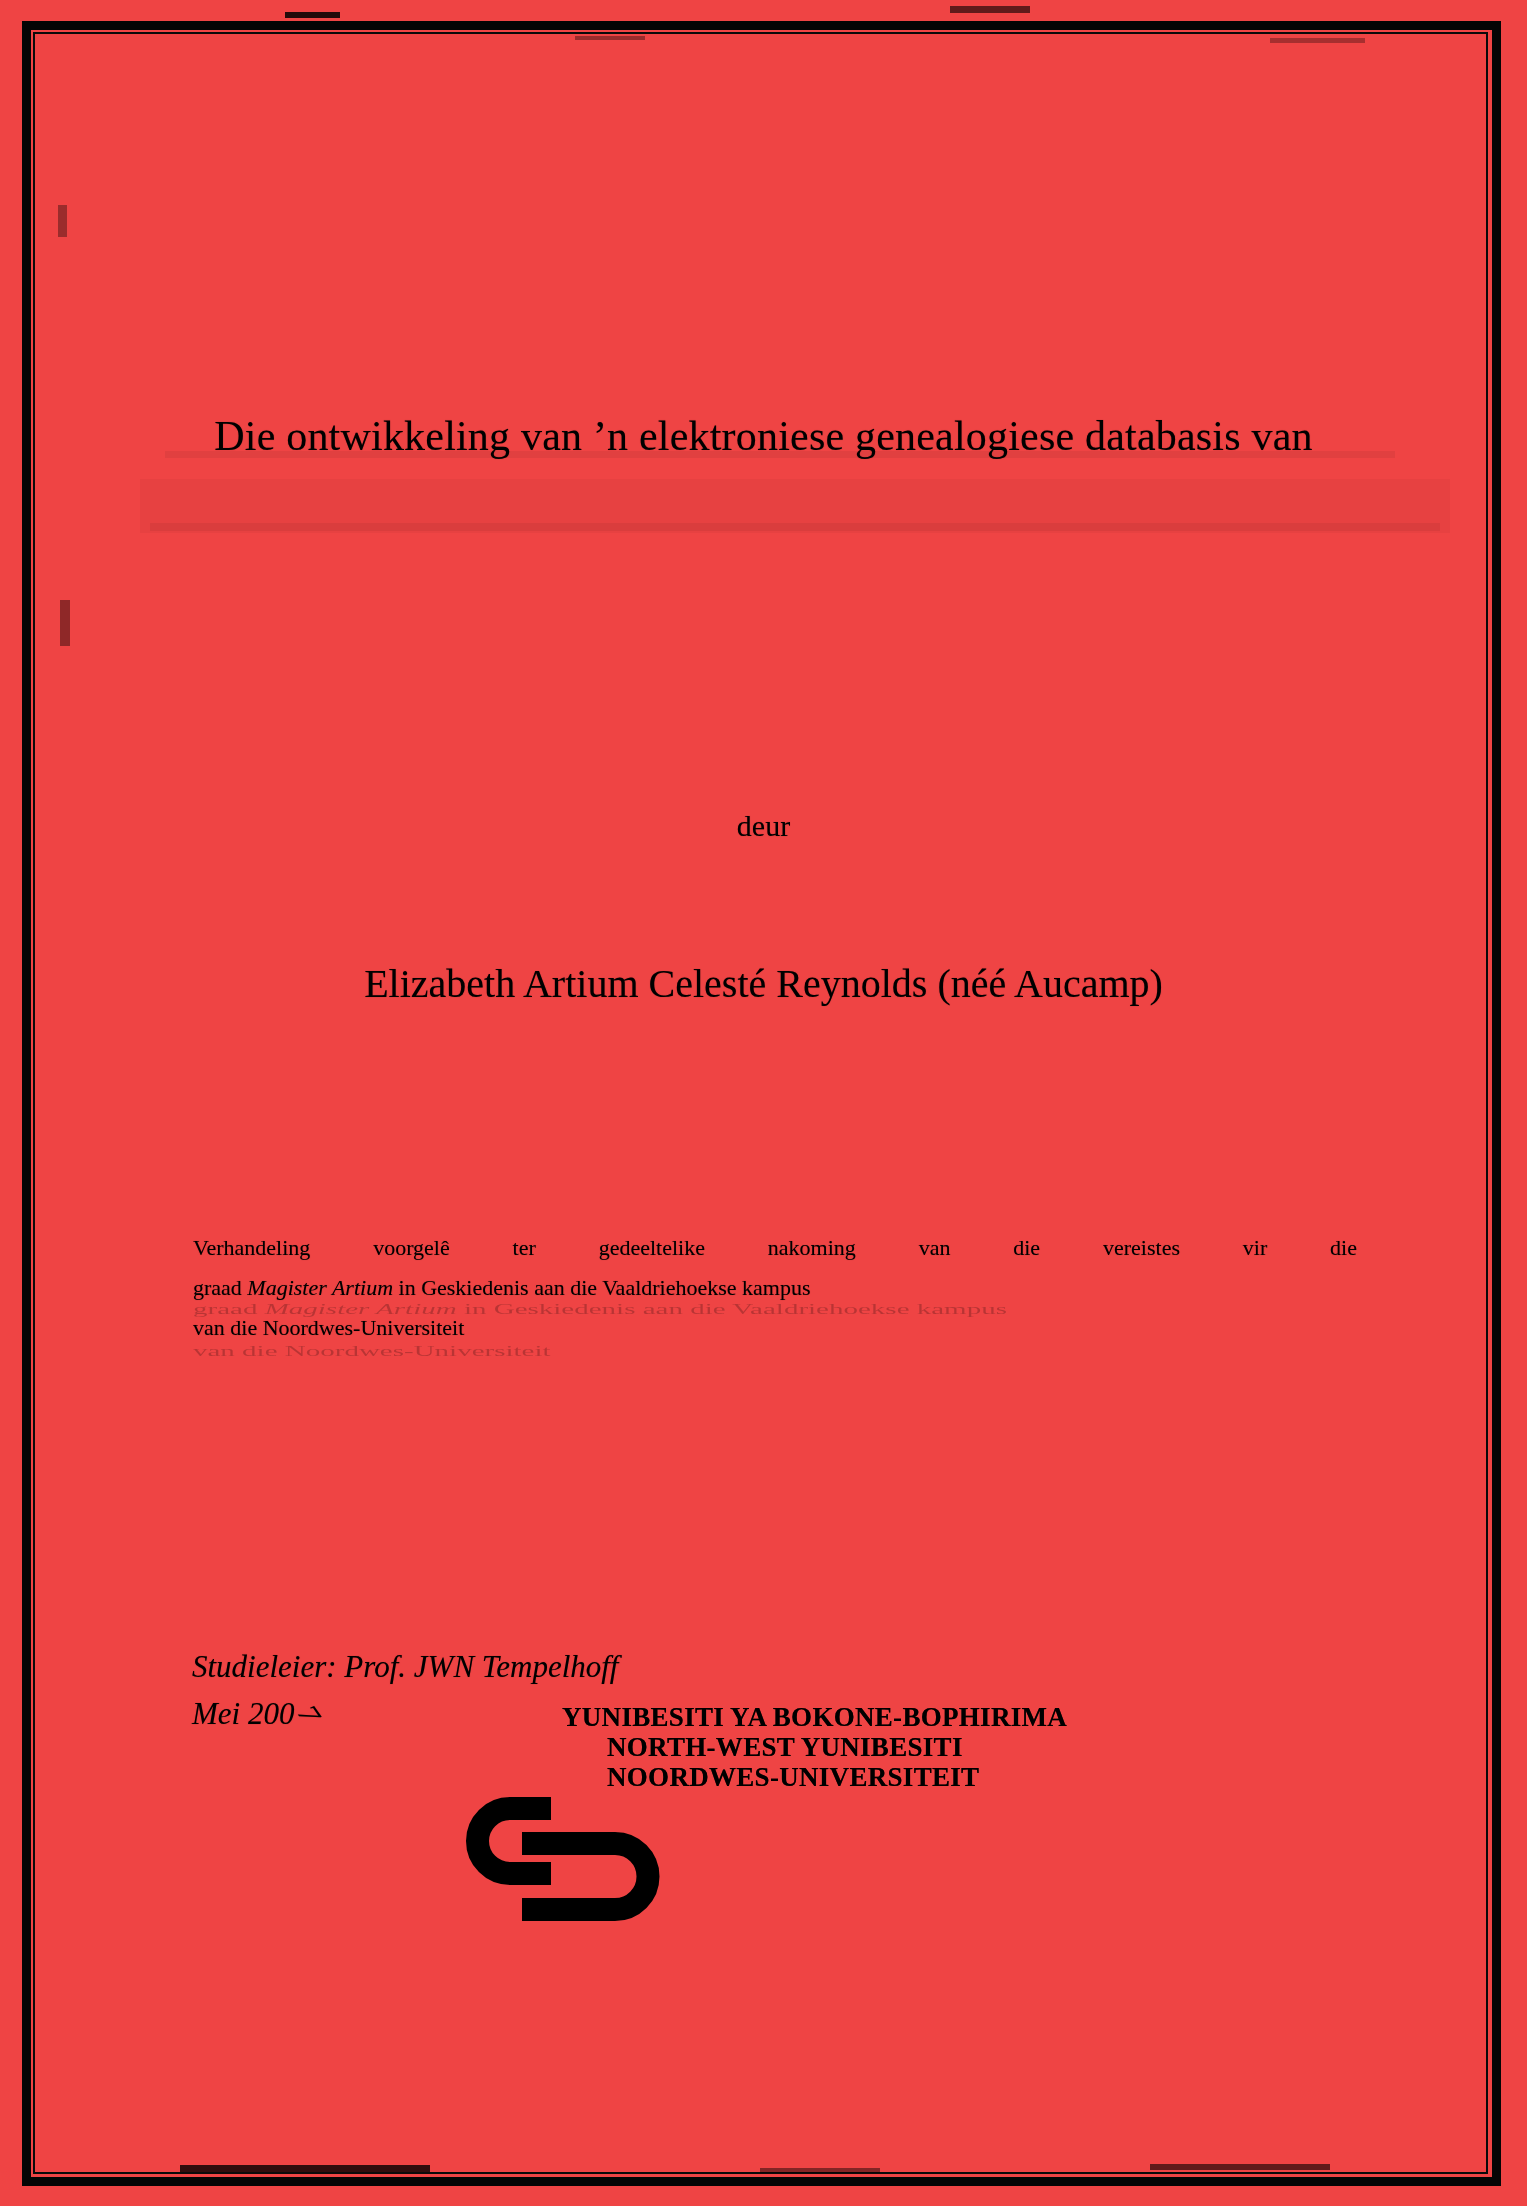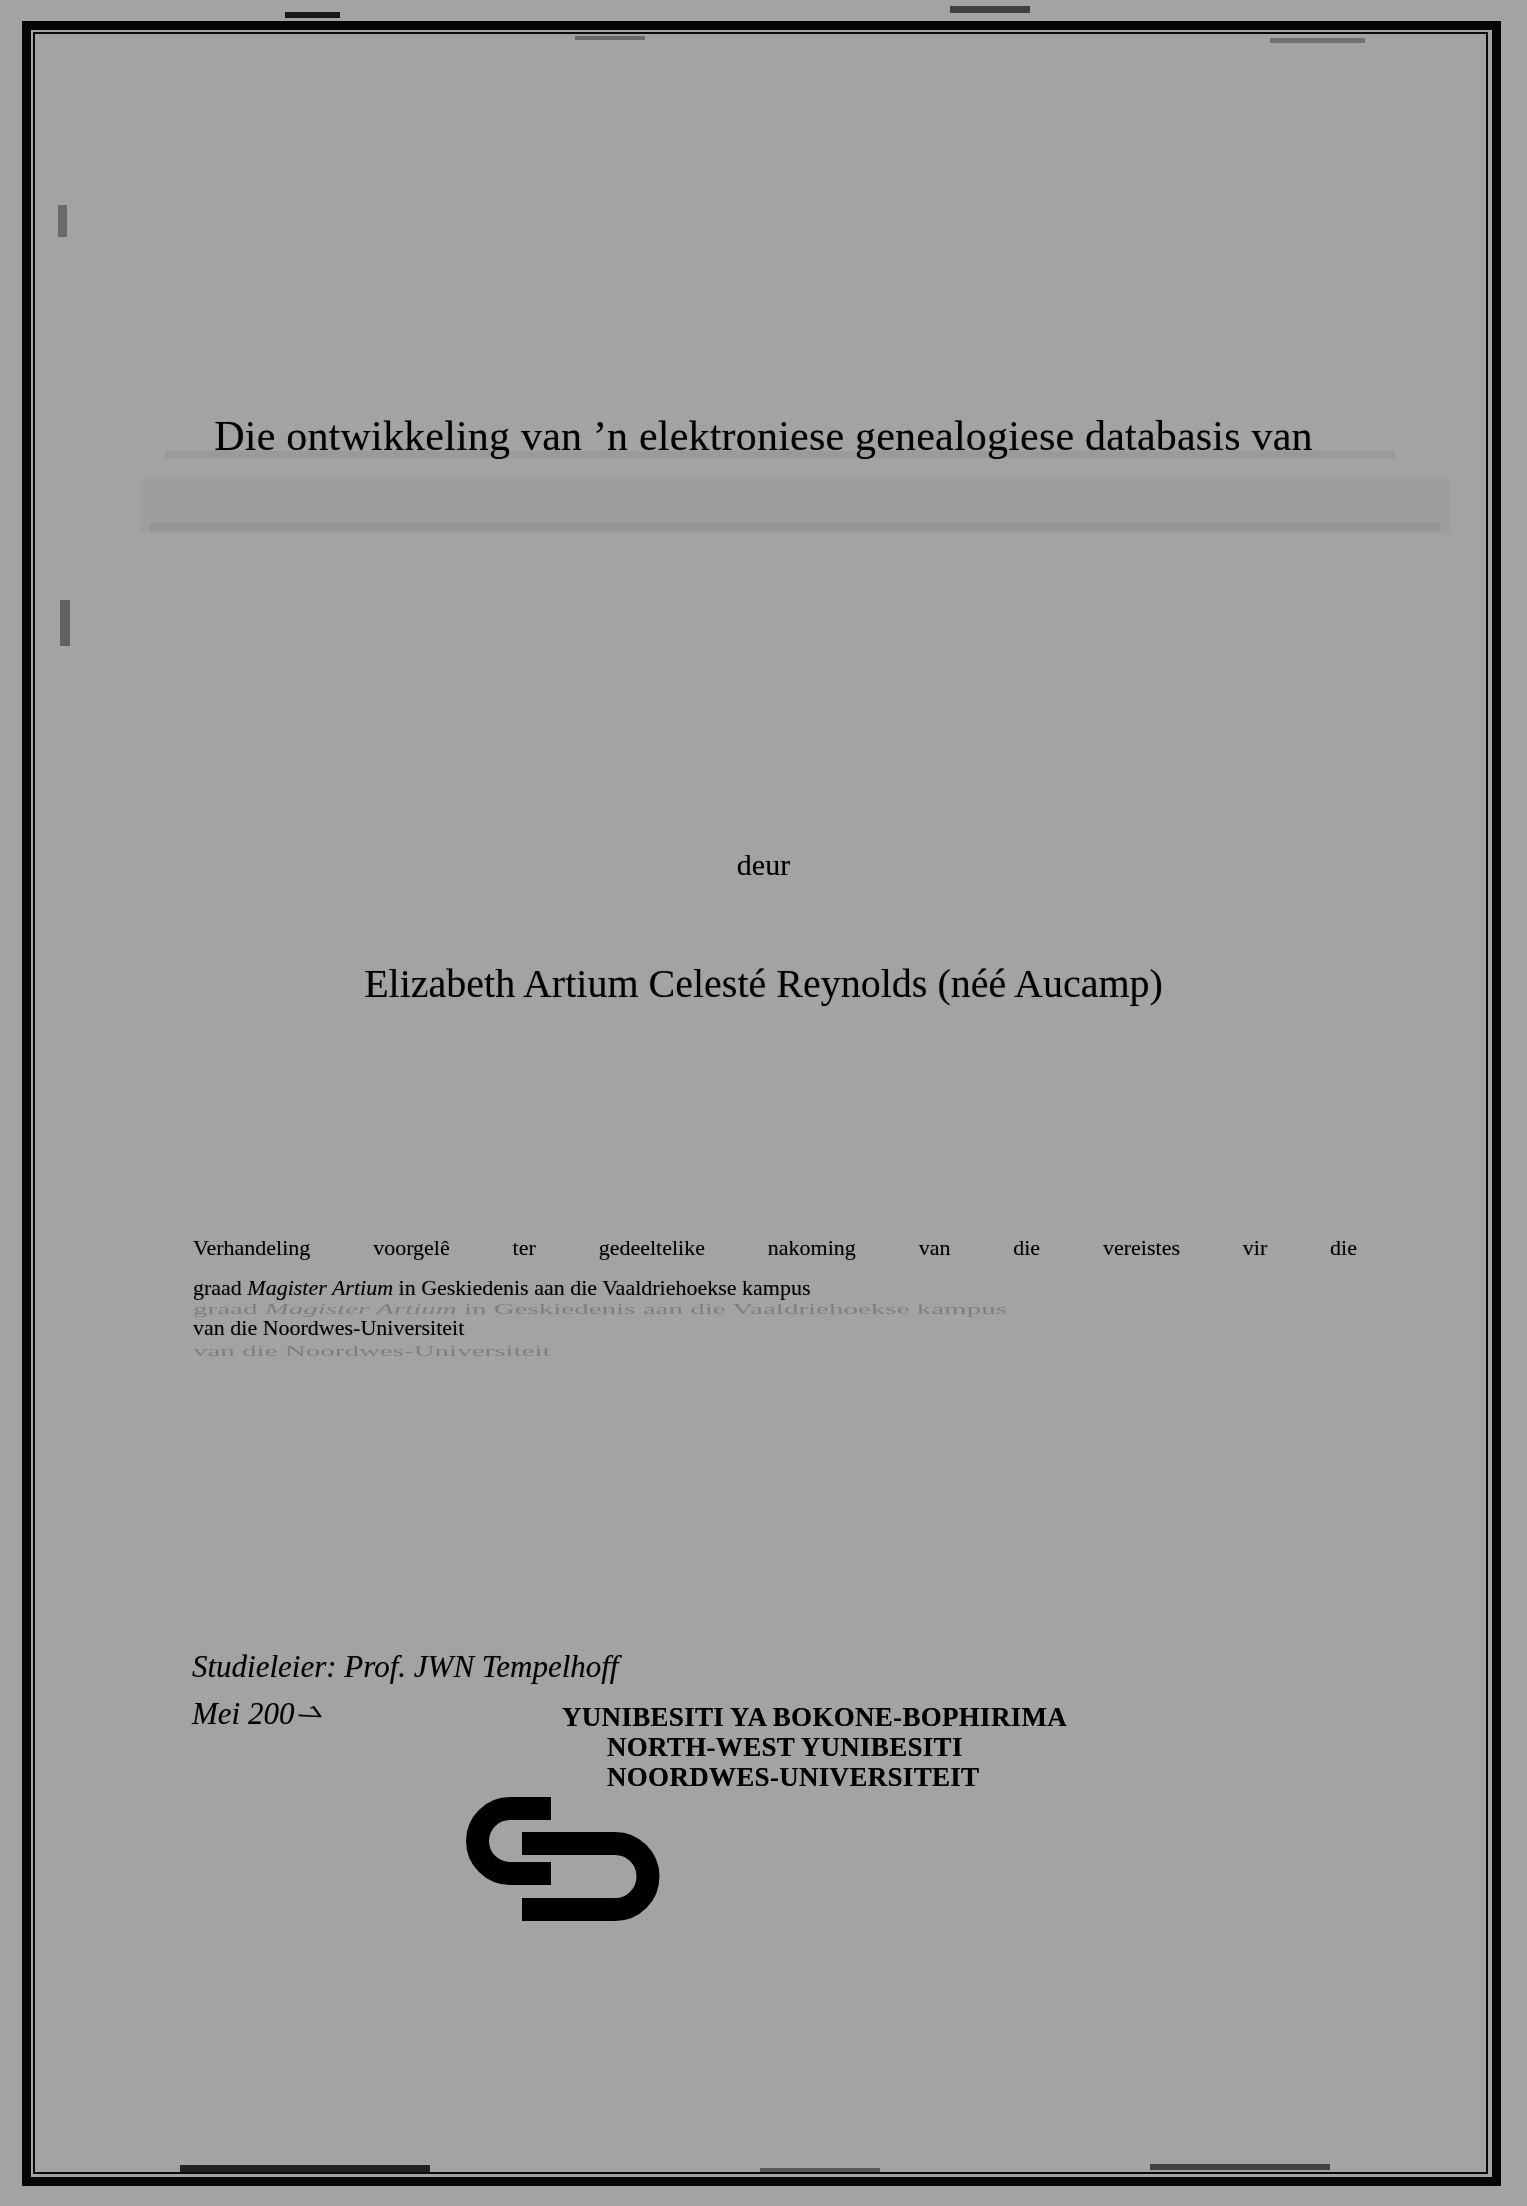--- a/index.html
+++ b/index.html
@@ -1,20 +1,20 @@
 <!DOCTYPE html>
 <html><head>
 <meta charset="utf-8">
 <style>
   * { margin:0; padding:0; box-sizing:border-box; }
   html,body { background:#e9e9e9; }
   .page {
     position:relative;
     width:1527px; height:2206px;
-    background:#a3a3a3;
+    background:#ef4444;
     color:#000;
     font-family:"Liberation Serif","DejaVu Serif",serif;
     overflow:hidden;
   }
   
   .frame-outer {
     position:absolute; left:22px; top:21px;
     width:1479px; height:2165px;
     border:9px solid #050505;
   }
@@ -30,21 +30,21 @@
     left:45px; width:1437px; top:398px;
     text-align:center;
     font-size:42px; line-height:77px;
     letter-spacing:0.2px;
   }
   .title-line { white-space:nowrap; }
 
   .byline {
     left:45px; width:1437px; top:806px;
     text-align:center;
-    font-size:30px; line-height:40px;margin-top:39px;
+    font-size:30px; line-height:40px;
   }
 
   .author-line {
     left:45px; width:1437px; top:958px;
     text-align:center;
     font-size:40px; line-height:52px;
   }
 
   .statement {
     left:193px; width:1164px; top:1228px;

